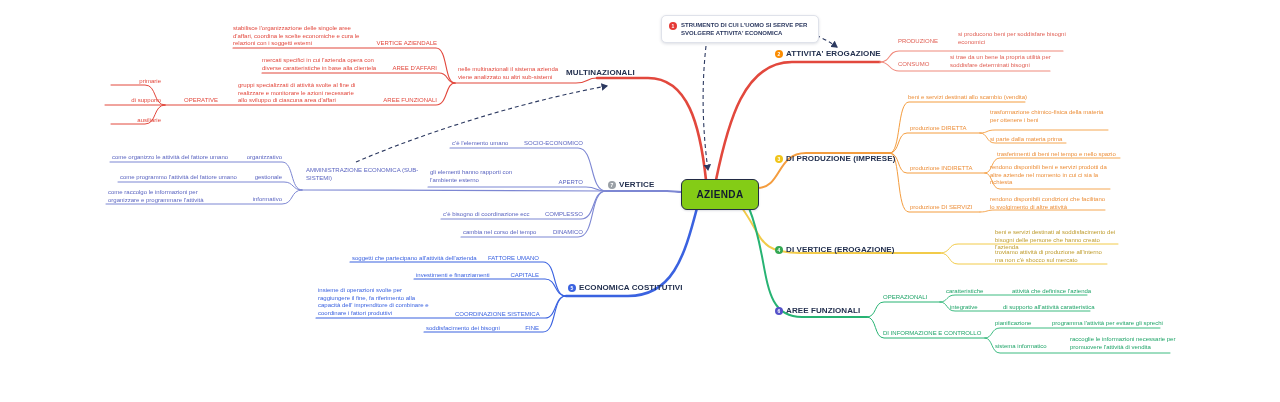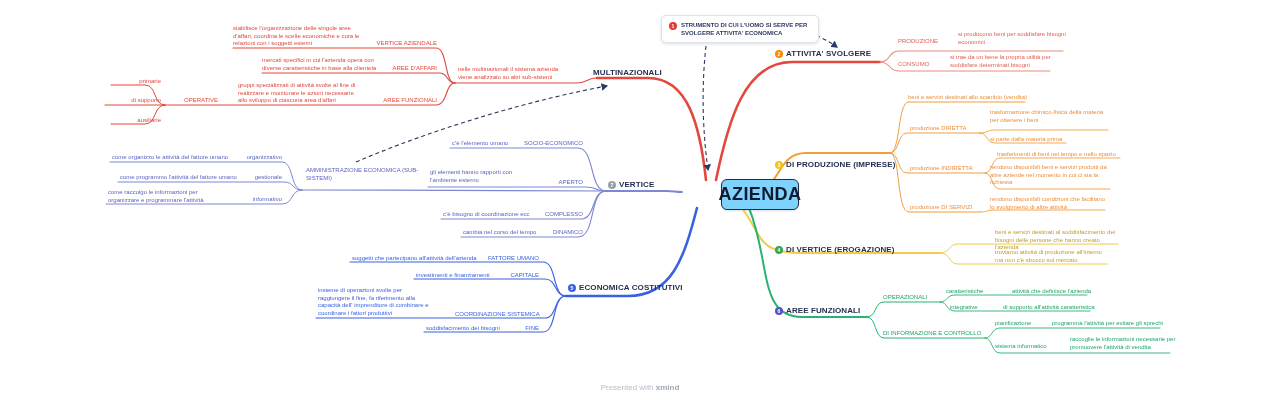--- a/index.html
+++ b/index.html
@@ -8,23 +8,23 @@
   svg.lines{position:absolute;left:0;top:0;pointer-events:none;}
   .n{position:absolute;font-size:6px;line-height:7.5px;white-space:nowrap;}
   .w{white-space:normal;}
   .ar{text-align:right;}
   .cred{color:#e2483d}.csal{color:#e06055}.corg{color:#ec8f3a}.cyel{color:#bf9c2e}
   .cgrn{color:#1fa468}.cind{color:#5a64c0}.croy{color:#3a62e0}
   .m{position:absolute;display:flex;align-items:center;gap:3px;font-size:8px;font-weight:bold;
      color:#23304f;white-space:nowrap;letter-spacing:.1px;}
   .mk{width:8px;height:8px;border-radius:50%;color:#fff;font-size:5px;line-height:8px;
       text-align:center;font-weight:bold;flex:0 0 auto;}
-  #root-box{position:absolute;left:721px;top:179px;width:76px;height:29px;background:#7dd3fc;
+  #root-box{position:absolute;left:681px;top:179px;width:76px;height:29px;background:#84cc16;
       border:1.8px solid #222b45;border-radius:6px;display:flex;align-items:center;justify-content:center;
-      font-size:18px;font-weight:bold;color:#111a30;letter-spacing:.4px;box-shadow:0 1px 2px rgba(40,50,80,.15);}
+      font-size:10px;font-weight:bold;color:#111a30;letter-spacing:.4px;box-shadow:0 1px 2px rgba(40,50,80,.15);}
   #note-box{position:absolute;left:661px;top:15px;width:142px;background:#fff;border:1px solid #dfe2ea;
       border-radius:5px;padding:5px 7px;display:flex;gap:4px;align-items:flex-start;
       box-shadow:0 1px 3px rgba(60,70,100,.18);}
   #note-box .txt{font-size:6px;line-height:8px;font-weight:bold;color:#2c3960;white-space:normal;}
   #footer{position:absolute;left:0;right:0;top:383px;text-align:center;font-size:8px;color:#b8bdc9;}
   #footer b{color:#a0a7b6;}
 </style>
 </head>
 <body>
 
@@ -102,45 +102,45 @@
   </g>
 </svg>
 
 <div id="root-box">AZIENDA</div>
 
 <div id="note-box">
   <span class="mk" style="background:#e53935;margin-top:1px">1</span>
   <span class="txt">STRUMENTO DI CUI L'UOMO SI SERVE PER SVOLGERE ATTIVITA' ECONOMICA</span>
 </div>
 
-<div class="m" style="left:593px;top:68px">
+<div class="m" style="left:566px;top:68px">
       <span>MULTINAZIONALI</span>
     </div>
 <div class="n w cred" style="left:458px;top:66px;width:115px">nelle multinazionali il sistema azienda viene analizzato su altri sub-sistemi</div>
 <div class="n w cred" style="left:233px;top:25px;width:128px">stabilisce l'organizzazione delle singole aree d'affari, coordina le scelte economiche e cura le relazioni con i soggetti esterni</div>
 <div class="n ar cred" style="left:367px;top:40px;width:70px">VERTICE AZIENDALE</div>
 <div class="n w cred" style="left:262px;top:57px;width:115px">mercati specifici in cui l'azienda opera con diverse caratteristiche in base alla clientela</div>
 <div class="n ar cred" style="left:385px;top:65px;width:52px">AREE D'AFFARI</div>
 <div class="n w cred" style="left:238px;top:82px;width:124px">gruppi specializzati di attività svolte al fine di realizzare e monitorare le azioni necessarie allo sviluppo di ciascuna area d'affari</div>
 <div class="n ar cred" style="left:380px;top:97px;width:57px">AREE FUNZIONALI</div>
 <div class="n ar cred" style="left:180px;top:97px;width:38px">OPERATIVE</div>
 <div class="n ar cred" style="left:113px;top:78px;width:48px">primarie</div>
 <div class="n ar cred" style="left:107px;top:97px;width:54px">di supporto</div>
 <div class="n ar cred" style="left:113px;top:117px;width:48px">ausiliarie</div>
 
 <div class="m" style="left:775px;top:49px">
   <span class="mk" style="background:#fb8c00">2</span>
-  <span>ATTIVITA' SVOLGERE</span>
+  <span>ATTIVITA' EROGAZIONE</span>
     </div>
 <div class="n csal" style="left:898px;top:38px">PRODUZIONE</div>
 <div class="n w csal" style="left:958px;top:31px;width:110px">si producono beni per soddisfare bisogni economici</div>
 <div class="n csal" style="left:898px;top:61px">CONSUMO</div>
 <div class="n w csal" style="left:950px;top:54px;width:102px">si trae da un bene la propria utilità per soddisfare determinati bisogni</div>
 
-<div class="m" style="left:775px;top:160px">
+<div class="m" style="left:775px;top:154px">
   <span class="mk" style="background:#f0c419">3</span>
   <span>DI PRODUZIONE (IMPRESE)</span>
     </div>
 <div class="n corg" style="left:908px;top:94px">beni e servizi destinati allo scambio (vendita)</div>
 <div class="n corg" style="left:910px;top:125px">produzione DIRETTA</div>
 <div class="n w corg" style="left:990px;top:109px;width:120px">trasformazione chimico-fisica della materia per ottenere i beni</div>
 <div class="n corg" style="left:990px;top:136px">si parte dalla materia prima</div>
 <div class="n corg" style="left:910px;top:165px">produzione INDIRETTA</div>
 <div class="n corg" style="left:997px;top:151px">trasferimenti di beni nel tempo e nello spazio</div>
 <div class="n w corg" style="left:990px;top:164px;width:120px">rendono disponibili beni e servizi prodotti da altre aziende nel momento in cui ci sia la richiesta</div>
@@ -195,18 +195,14 @@
 <div class="n ar cind" style="left:551px;top:229px;width:32px">DINAMICO</div>
 <div class="n cind" style="left:463px;top:229px">cambia nel corso del tempo</div>
 <div class="n w cind" style="left:306px;top:167px;width:114px">AMMINISTRAZIONE ECONOMICA (SUB-SISTEMI)</div>
 <div class="n ar cind" style="left:244px;top:154px;width:38px">organizzativo</div>
 <div class="n cind" style="left:112px;top:154px">come organizzo le attività del fattore umano</div>
 <div class="n ar cind" style="left:250px;top:174px;width:32px">gestionale</div>
 <div class="n cind" style="left:120px;top:174px">come programmo l'attività del fattore umano</div>
 <div class="n ar cind" style="left:249px;top:196px;width:33px">informativo</div>
 <div class="n w cind" style="left:108px;top:189px;width:112px">come raccolgo le informazioni per organizzare e programmare l'attività</div>
 
-<div id="footer">
-  <span>Presented with</span>
-  <b>xmind</b>
+
 </div>
 
-</div>
-
 </body></html>

